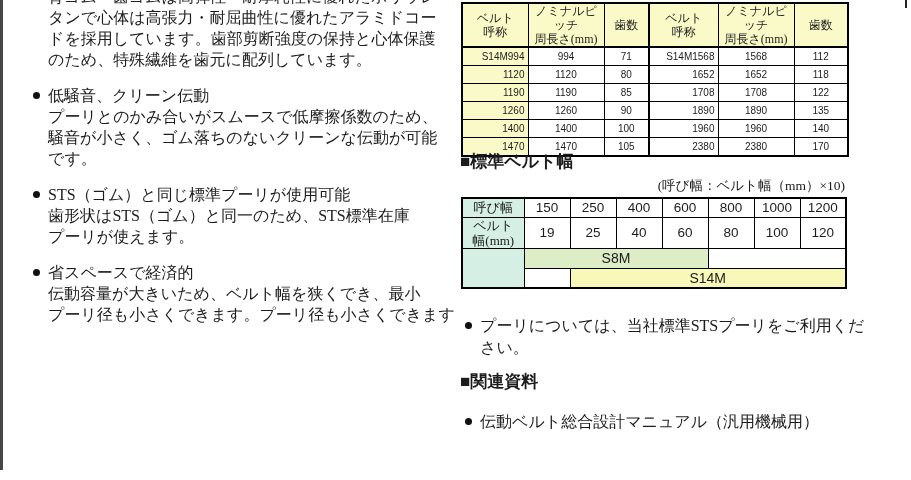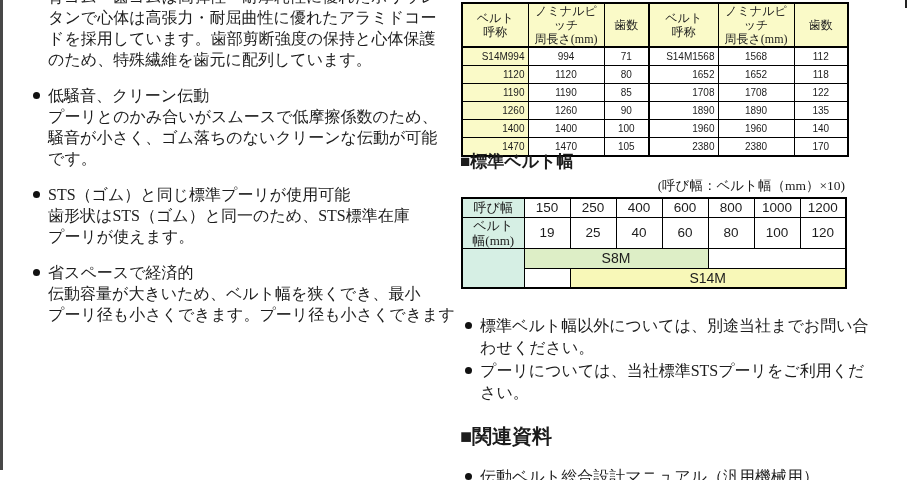--- a/index.html
+++ b/index.html
@@ -57,21 +57,21 @@
   .width-table tr.r2{height:30px;}
   .width-table tr.r3,.width-table tr.r4{height:20px;}
   .width-table td.bar{font-size:14px;}
   .width-table td.s8m{background:#ddeec6;}
   .width-table td.s14m{background:#f8f8b8;}
   .width-table td.blank{background:#fff;}
 
   
   .notes{position:absolute;left:465px;top:313px;width:442px;font-size:16px;line-height:21.5px;}
   .notes .bullet-group{margin-top:2px;}
-  .notes .related-heading{margin-top:23px;margin-left:-5px;font-size:20px;font-weight:600;}
+  .notes .related-heading{margin-top:13px;margin-left:-5px;font-size:17px;font-weight:600;}
   .notes .related-list{margin-top:18px;}
 </style>
 </head>
 <body>
 
 <div class="page">
 
   <div class="scan-edge"></div>
   <div class="edge-mark"></div>
 
@@ -227,26 +227,20 @@
       <tr class="r4">
         <td class="blank"></td>
         <td class="bar s14m" colspan="6">S14M</td>
       </tr>
     </tbody>
   </table>
 
   <div class="notes">
     <div id="notes-bullets">
         <div class="bullet-group">
-          <div class="bullet-title"><span class="dot"></span><span>標準ベルト幅以外については、別途当社までお問い合</span></div>
-          <div class="bullet-body">
-            <div class="tline">わせください。</div>
-          </div>
-        </div>
-        <div class="bullet-group">
           <div class="bullet-title"><span class="dot"></span><span>プーリについては、当社標準STSプーリをご利用くだ</span></div>
           <div class="bullet-body">
             <div class="tline">さい。</div>
           </div>
         </div>
       </div>
     <div class="related-heading">■関連資料</div>
     <div class="related-list" id="related-bullets">
         <div class="bullet-group">
           <div class="bullet-title"><span class="dot"></span><span>伝動ベルト総合設計マニュアル（汎用機械用）</span></div>

